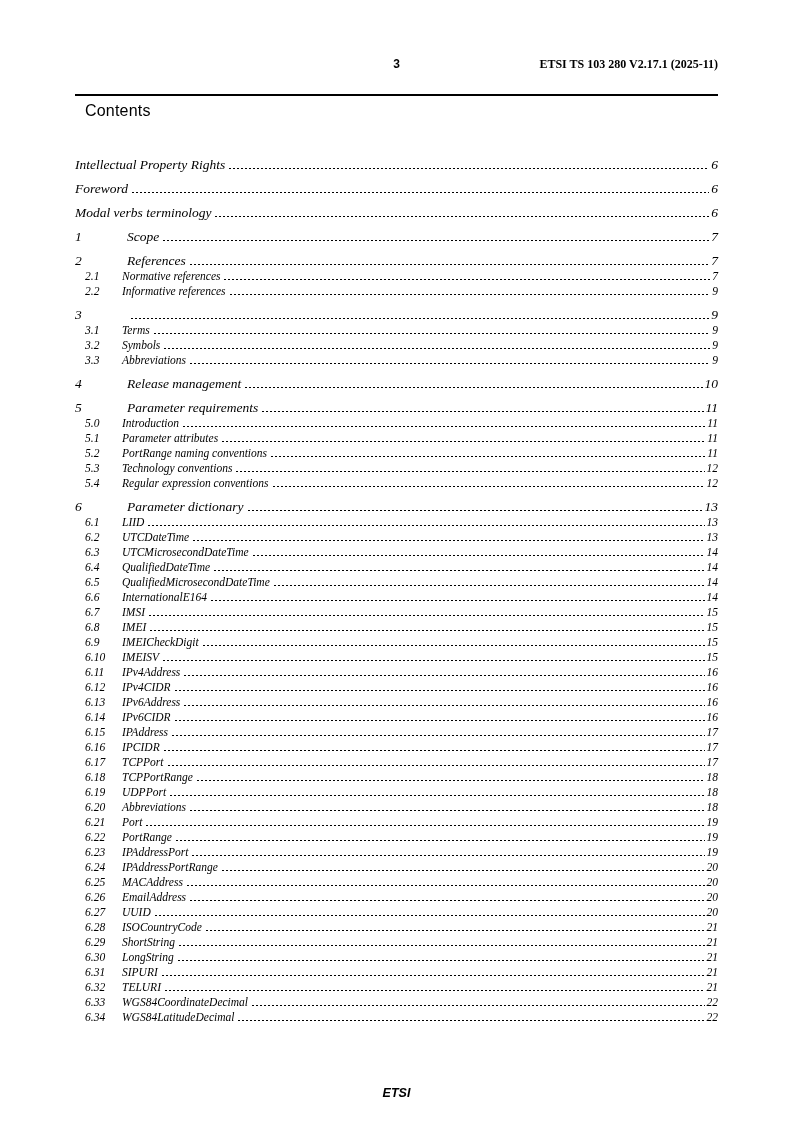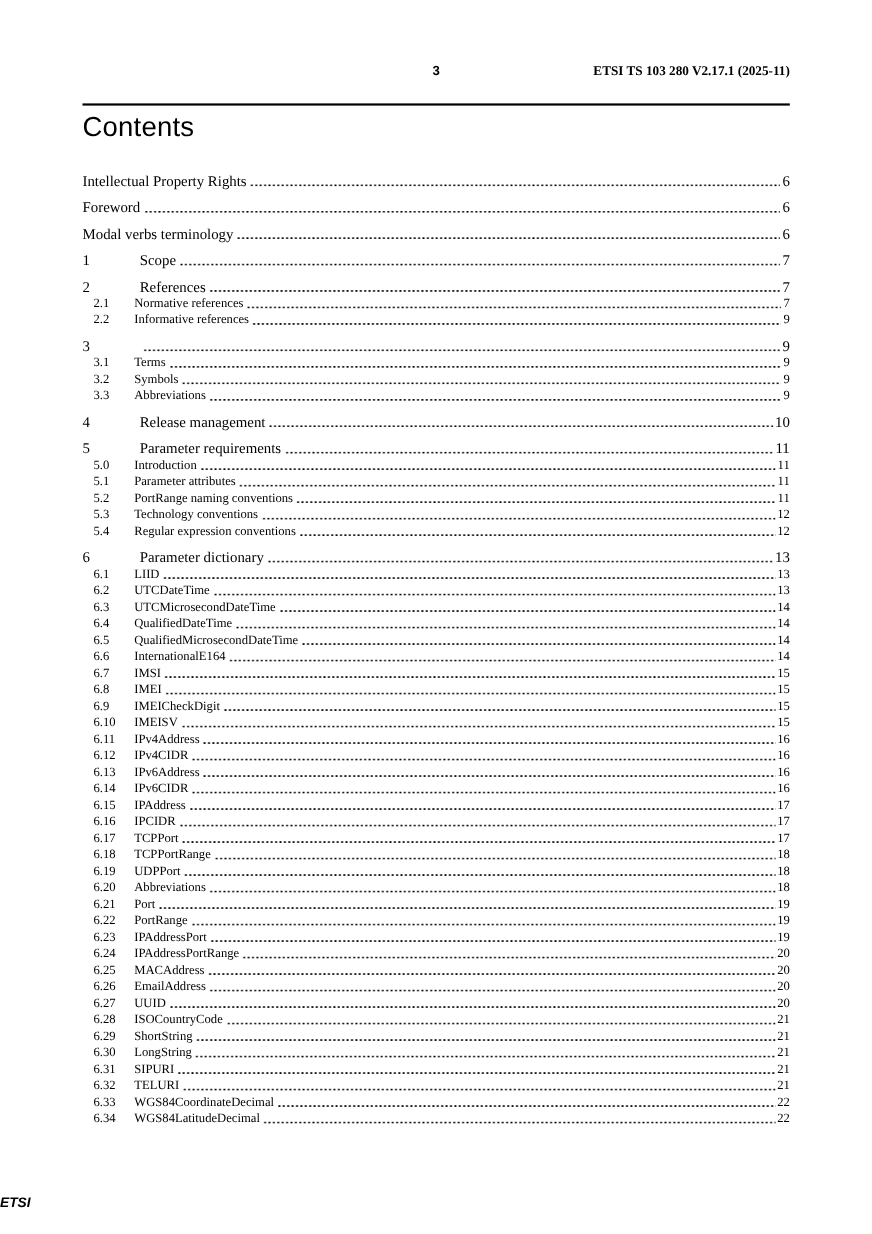--- a/index.html
+++ b/index.html
@@ -41,39 +41,40 @@
   .rule {
     position: absolute;
     top: 94px;
     left: 75px;
     right: 75px;
     border-top: 2.5px solid #000;
   }
   .title {
     position: absolute;
     top: 102px;
-    left: 75px;
+    left: 85px;
     margin: 0;
     font-family: "Liberation Sans", sans-serif;
     font-weight: normal;
-    font-size: 25px;
+    font-size: 16px;
     letter-spacing: 0.2px;
     text-align: right;
   }
   
   .toc {
     position: absolute;
     top: 149px;
     left: 75px;
     right: 75px;
   }
   .row {
     display: flex;
     align-items: flex-start;
     cursor: pointer;
+    font-style: italic;
   }
   .row .num {
     flex: 0 0 52px;
   }
   .row .label {
     white-space: nowrap;
     flex: 0 0 auto;
   }
   .row .leader {
     flex: 1 1 auto;
@@ -101,20 +102,21 @@
   }
   .lv-h2 .num {
     margin-left: 10px;
     flex: 0 0 37px;
   }
   
   .footer {
     position: absolute;
     left: 0; right: 0;
     top: 1086px;
+    text-align: center;
     font-family: "Liberation Sans", sans-serif;
     font-weight: bold;
     font-style: italic;
     font-size: 12.5px;
   }
 </style>
 </head>
 <body>
 
 <div class="page">

